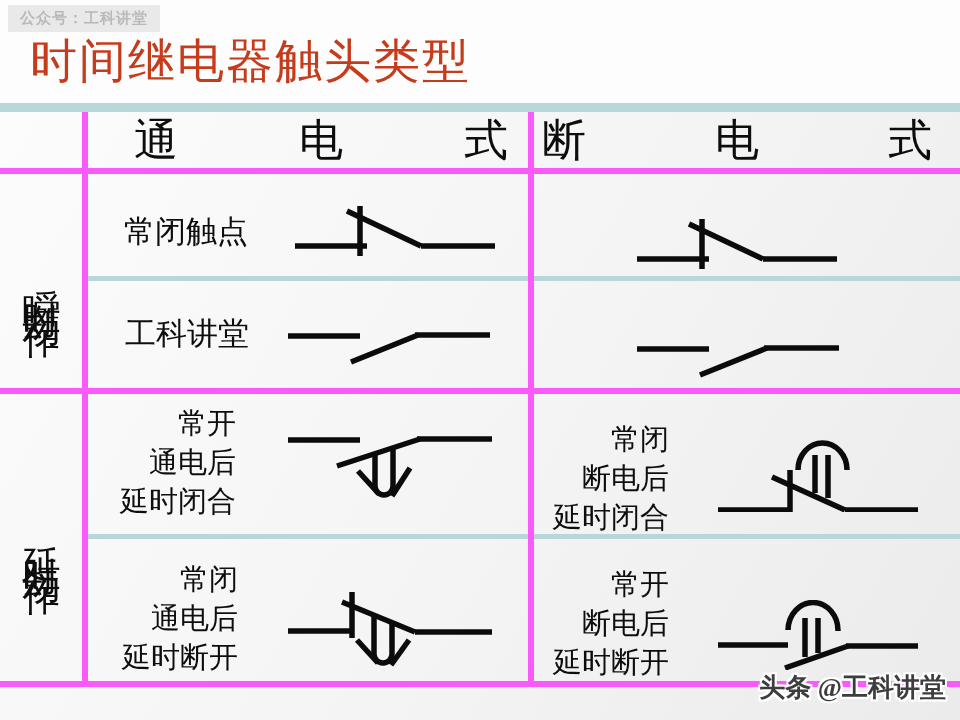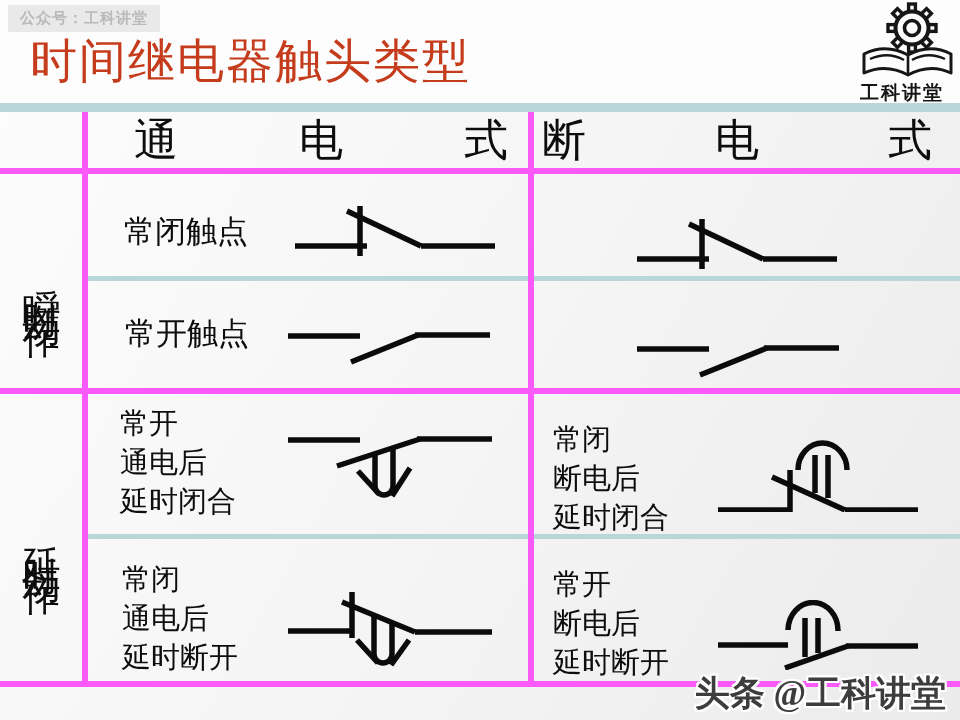--- a/index.html
+++ b/index.html
@@ -52,28 +52,28 @@
     position:absolute; left:0; width:82px;
     display:flex; align-items:center; justify-content:center;
     writing-mode:vertical-rl; text-orientation:upright;
     font-size:38px; letter-spacing:11px; color:#0d0d0d;
   }
   .group-label-1 { top:174px; height:214px; }
   .group-label-2 { top:394px; height:287px; }
   
   .cell-label { position:absolute; font-size:31px; color:#0d0d0d; white-space:nowrap; }
   .cell-label-multi { position:absolute; font-size:29px; line-height:39px; color:#0d0d0d; }
-  .cell-label-multi span { display:block; }
+  .cell-label-multi span { display:block;text-align:right; }
   
   .symbol { position:absolute; }
   .symbol svg { display:block; }
   
   .watermark {
     position:absolute; right:14px; top:670px;
-    font-size:35px; font-weight:bold; color:#3d3d3d; white-space:nowrap;
+    font-size:26px; font-weight:bold; color:#3d3d3d; white-space:nowrap;
     text-shadow:-2px -2px 0 #fff, 2px -2px 0 #fff, -2px 2px 0 #fff, 2px 2px 0 #fff,
                 -2px 0 0 #fff, 2px 0 0 #fff, 0 -2px 0 #fff, 0 2px 0 #fff;
     z-index:5;
   }
 </style>
 </head>
 <body>
 
 <div id="slide">
 
@@ -84,42 +84,20 @@
   <div class="teal teal-div2"></div>
   <div class="pink pink-h-a"></div>
   <div class="pink pink-h-b"></div>
   <div class="pink pink-h-c"></div>
   <div class="pink pink-v-1"></div>
   <div class="pink pink-v-2"></div>
 
   <div class="badge">公众号：工科讲堂</div>
   <div class="title">时间继电器触头类型</div>
 
-  <div class="logo">
-    <svg width="104" height="76" viewBox="0 0 104 76">
-      <g transform="translate(62,26)" stroke="#161616" fill="#fdfdfd">
-        <g stroke-width="3.4">
-          <rect x="-3.4" y="-24" width="6.8" height="9" transform="rotate(0)"></rect>
-          <rect x="-3.4" y="-24" width="6.8" height="9" transform="rotate(45)"></rect>
-          <rect x="-3.4" y="-24" width="6.8" height="9" transform="rotate(90)"></rect>
-          <rect x="-3.4" y="-24" width="6.8" height="9" transform="rotate(135)"></rect>
-          <rect x="-3.4" y="-24" width="6.8" height="9" transform="rotate(180)"></rect>
-          <rect x="-3.4" y="-24" width="6.8" height="9" transform="rotate(225)"></rect>
-          <rect x="-3.4" y="-24" width="6.8" height="9" transform="rotate(270)"></rect>
-          <rect x="-3.4" y="-24" width="6.8" height="9" transform="rotate(315)"></rect>
-        </g>
-        <circle r="16.5" stroke-width="4"></circle>
-        <circle r="7.5" stroke-width="3.6" fill="none"></circle>
-      </g>
-      <path d="M14 52 Q36 41 58 53 Q80 41 101 52 L101 71 Q80 61 58 73 Q36 61 14 71 Z" fill="#fdfdfd" stroke="#161616" stroke-width="3" stroke-linejoin="round"></path>
-      <path d="M20 57 Q38 49 54 58 M62 58 Q78 49 95 57" fill="none" stroke="#161616" stroke-width="2.4"></path>
-      <path d="M58 53 V73" stroke="#161616" stroke-width="2.6"></path>
-    </svg>
-    <div class="logo-text">工科讲堂</div>
-  </div>
 
   <div class="col-header col-header-1">
     <span>通</span>
     <span>电</span>
     <span>式</span>
   </div>
   <div class="col-header col-header-2">
     <span>断</span>
     <span>电</span>
     <span>式</span>
@@ -139,21 +117,21 @@
   </div>
   <div class="symbol" style="left:637px; top:216px;">
     <svg width="200" height="55" viewBox="0 0 200 55" fill="none" stroke="#0b0b0b" stroke-width="5.5">
       <path d="M0 43 H72"></path>
         <path d="M65 3 V53"></path>
         <path d="M52 8 L126 43"></path>
         <path d="M126 43 H200"></path>
     </svg>
   </div>
 
-  <div class="cell-label" style="left:125px; top:313px;">常开触点</div>
+  <div class="cell-label" style="left:125px; top:313px;">工科讲堂</div>
   <div class="symbol" style="left:288px; top:328px;">
     <svg width="202" height="40" viewBox="0 0 202 40" fill="none" stroke="#0b0b0b" stroke-width="5.5">
       <path d="M0 8 H72"></path>
         <path d="M63 34 L130 7"></path>
         <path d="M127 7 H202"></path>
     </svg>
   </div>
   <div class="symbol" style="left:637px; top:341px;">
     <svg width="202" height="40" viewBox="0 0 202 40" fill="none" stroke="#0b0b0b" stroke-width="5.5">
       <path d="M0 8 H72"></path>

